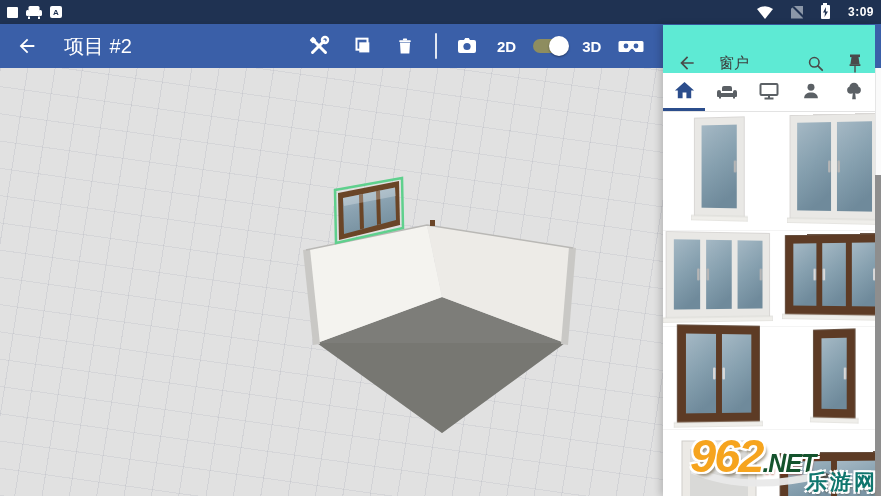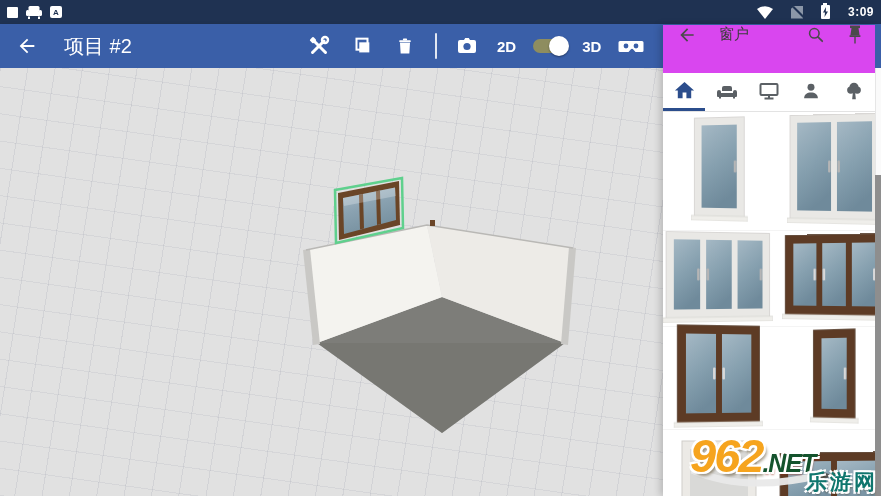--- a/index.html
+++ b/index.html
@@ -40,21 +40,21 @@
   .scene { position:absolute; top:68px; left:0; width:663px; height:428px; overflow:hidden;
     background:
       repeating-linear-gradient(99deg,  rgba(110,115,140,.13) 0 1px, transparent 1px 27px),
       repeating-linear-gradient(8deg,   rgba(110,115,140,.10) 0 1px, transparent 1px 27px),
       #e1e1e1; }
   .scene svg { display:block; }
 
   
   .panel { position:absolute; left:663px; top:25px; width:212px; bottom:0; background:#fff;
     box-shadow:-3px 0 7px rgba(0,0,0,.18); display:flex; flex-direction:column; }
-  .panel-header { height:48px; display:flex; align-items:flex-start; background:#d946ef; flex:0 0 auto; }
+  .panel-header { height:48px; display:flex; align-items:flex-end; background:#5eead4; flex:0 0 auto; }
   .ph-back { margin-left:14px; cursor:pointer; display:flex; }
   .ph-title { margin-left:22px; font-size:15px; color:#3d3d3d; }
   .ph-icons { margin-left:auto; margin-right:12px; display:flex; gap:22px; }
   .ph-icons span { cursor:pointer; display:flex; }
   .tabs { height:39px; display:flex; border-bottom:1px solid #e3e3e3; flex:0 0 auto; }
   .tab { flex:1; display:flex; align-items:center; justify-content:center; color:#5b6065;
     cursor:pointer; border-bottom:3px solid transparent; }
   .tab.active { color:#2b4d8c; border-bottom-color:#2b4d8c; }
   .products { flex:1; overflow:hidden; display:grid; grid-template-columns:1fr 1fr;
     grid-template-rows:119px 96px 103px 120px; }

